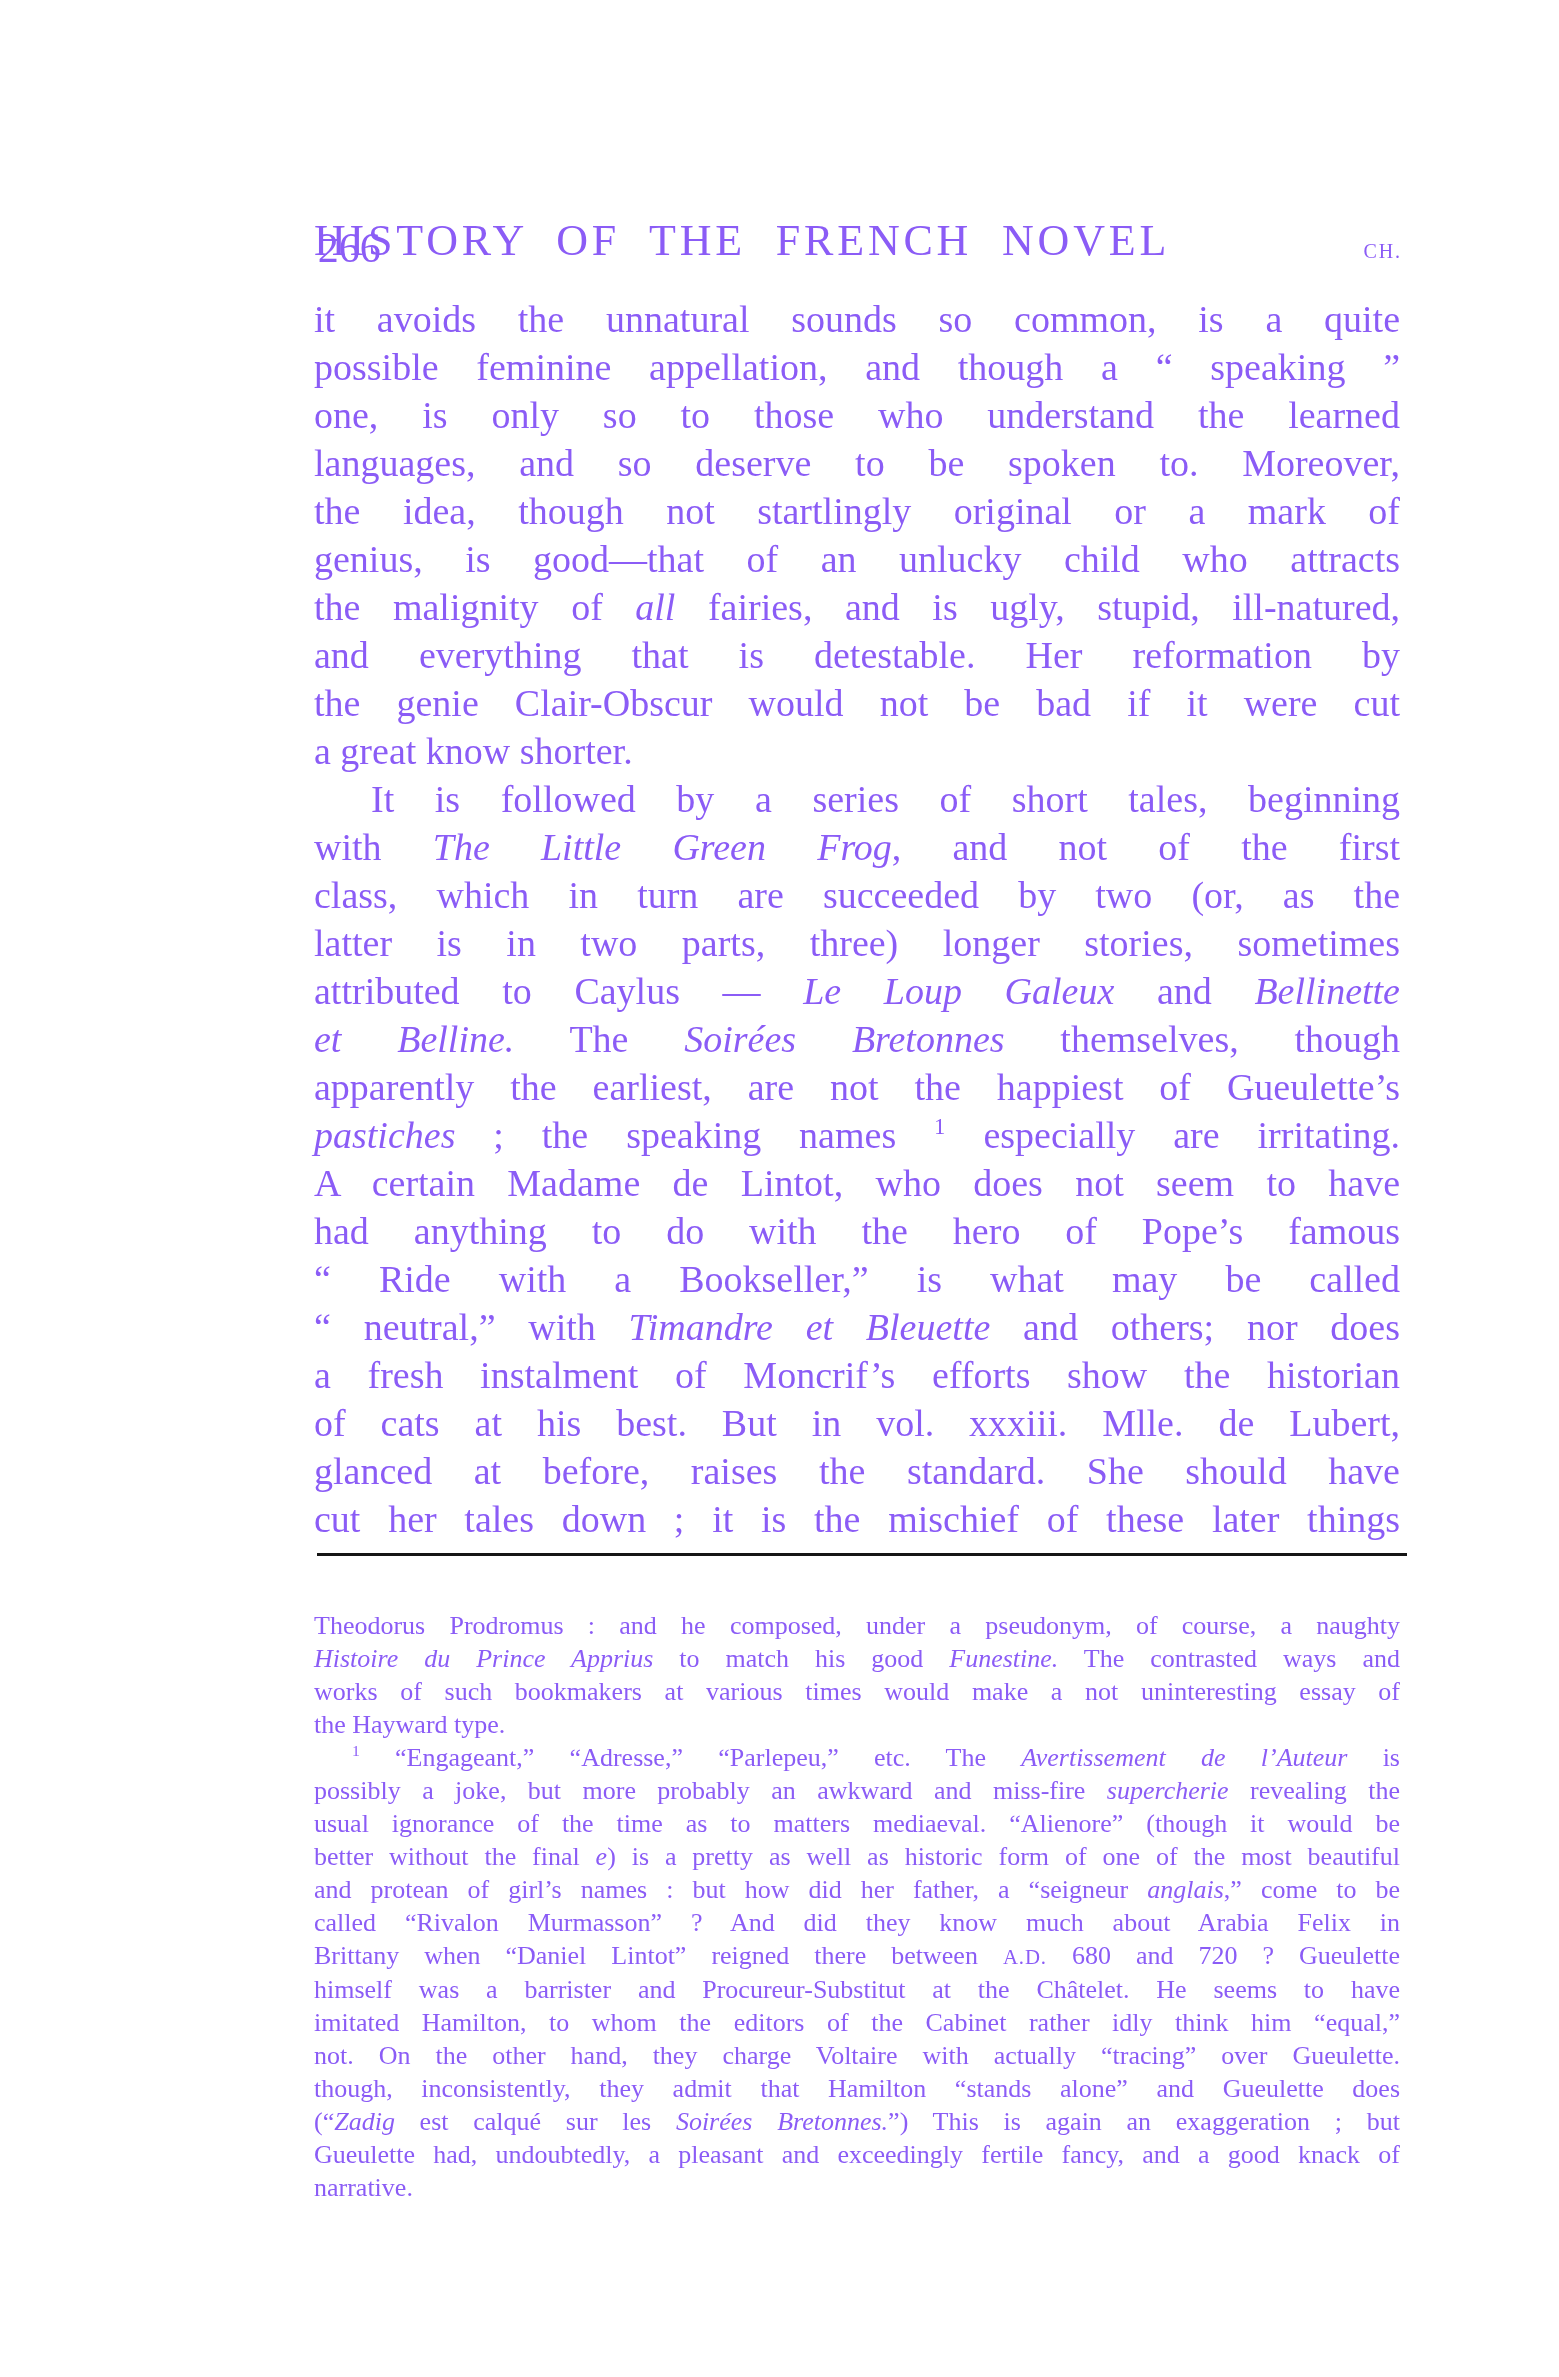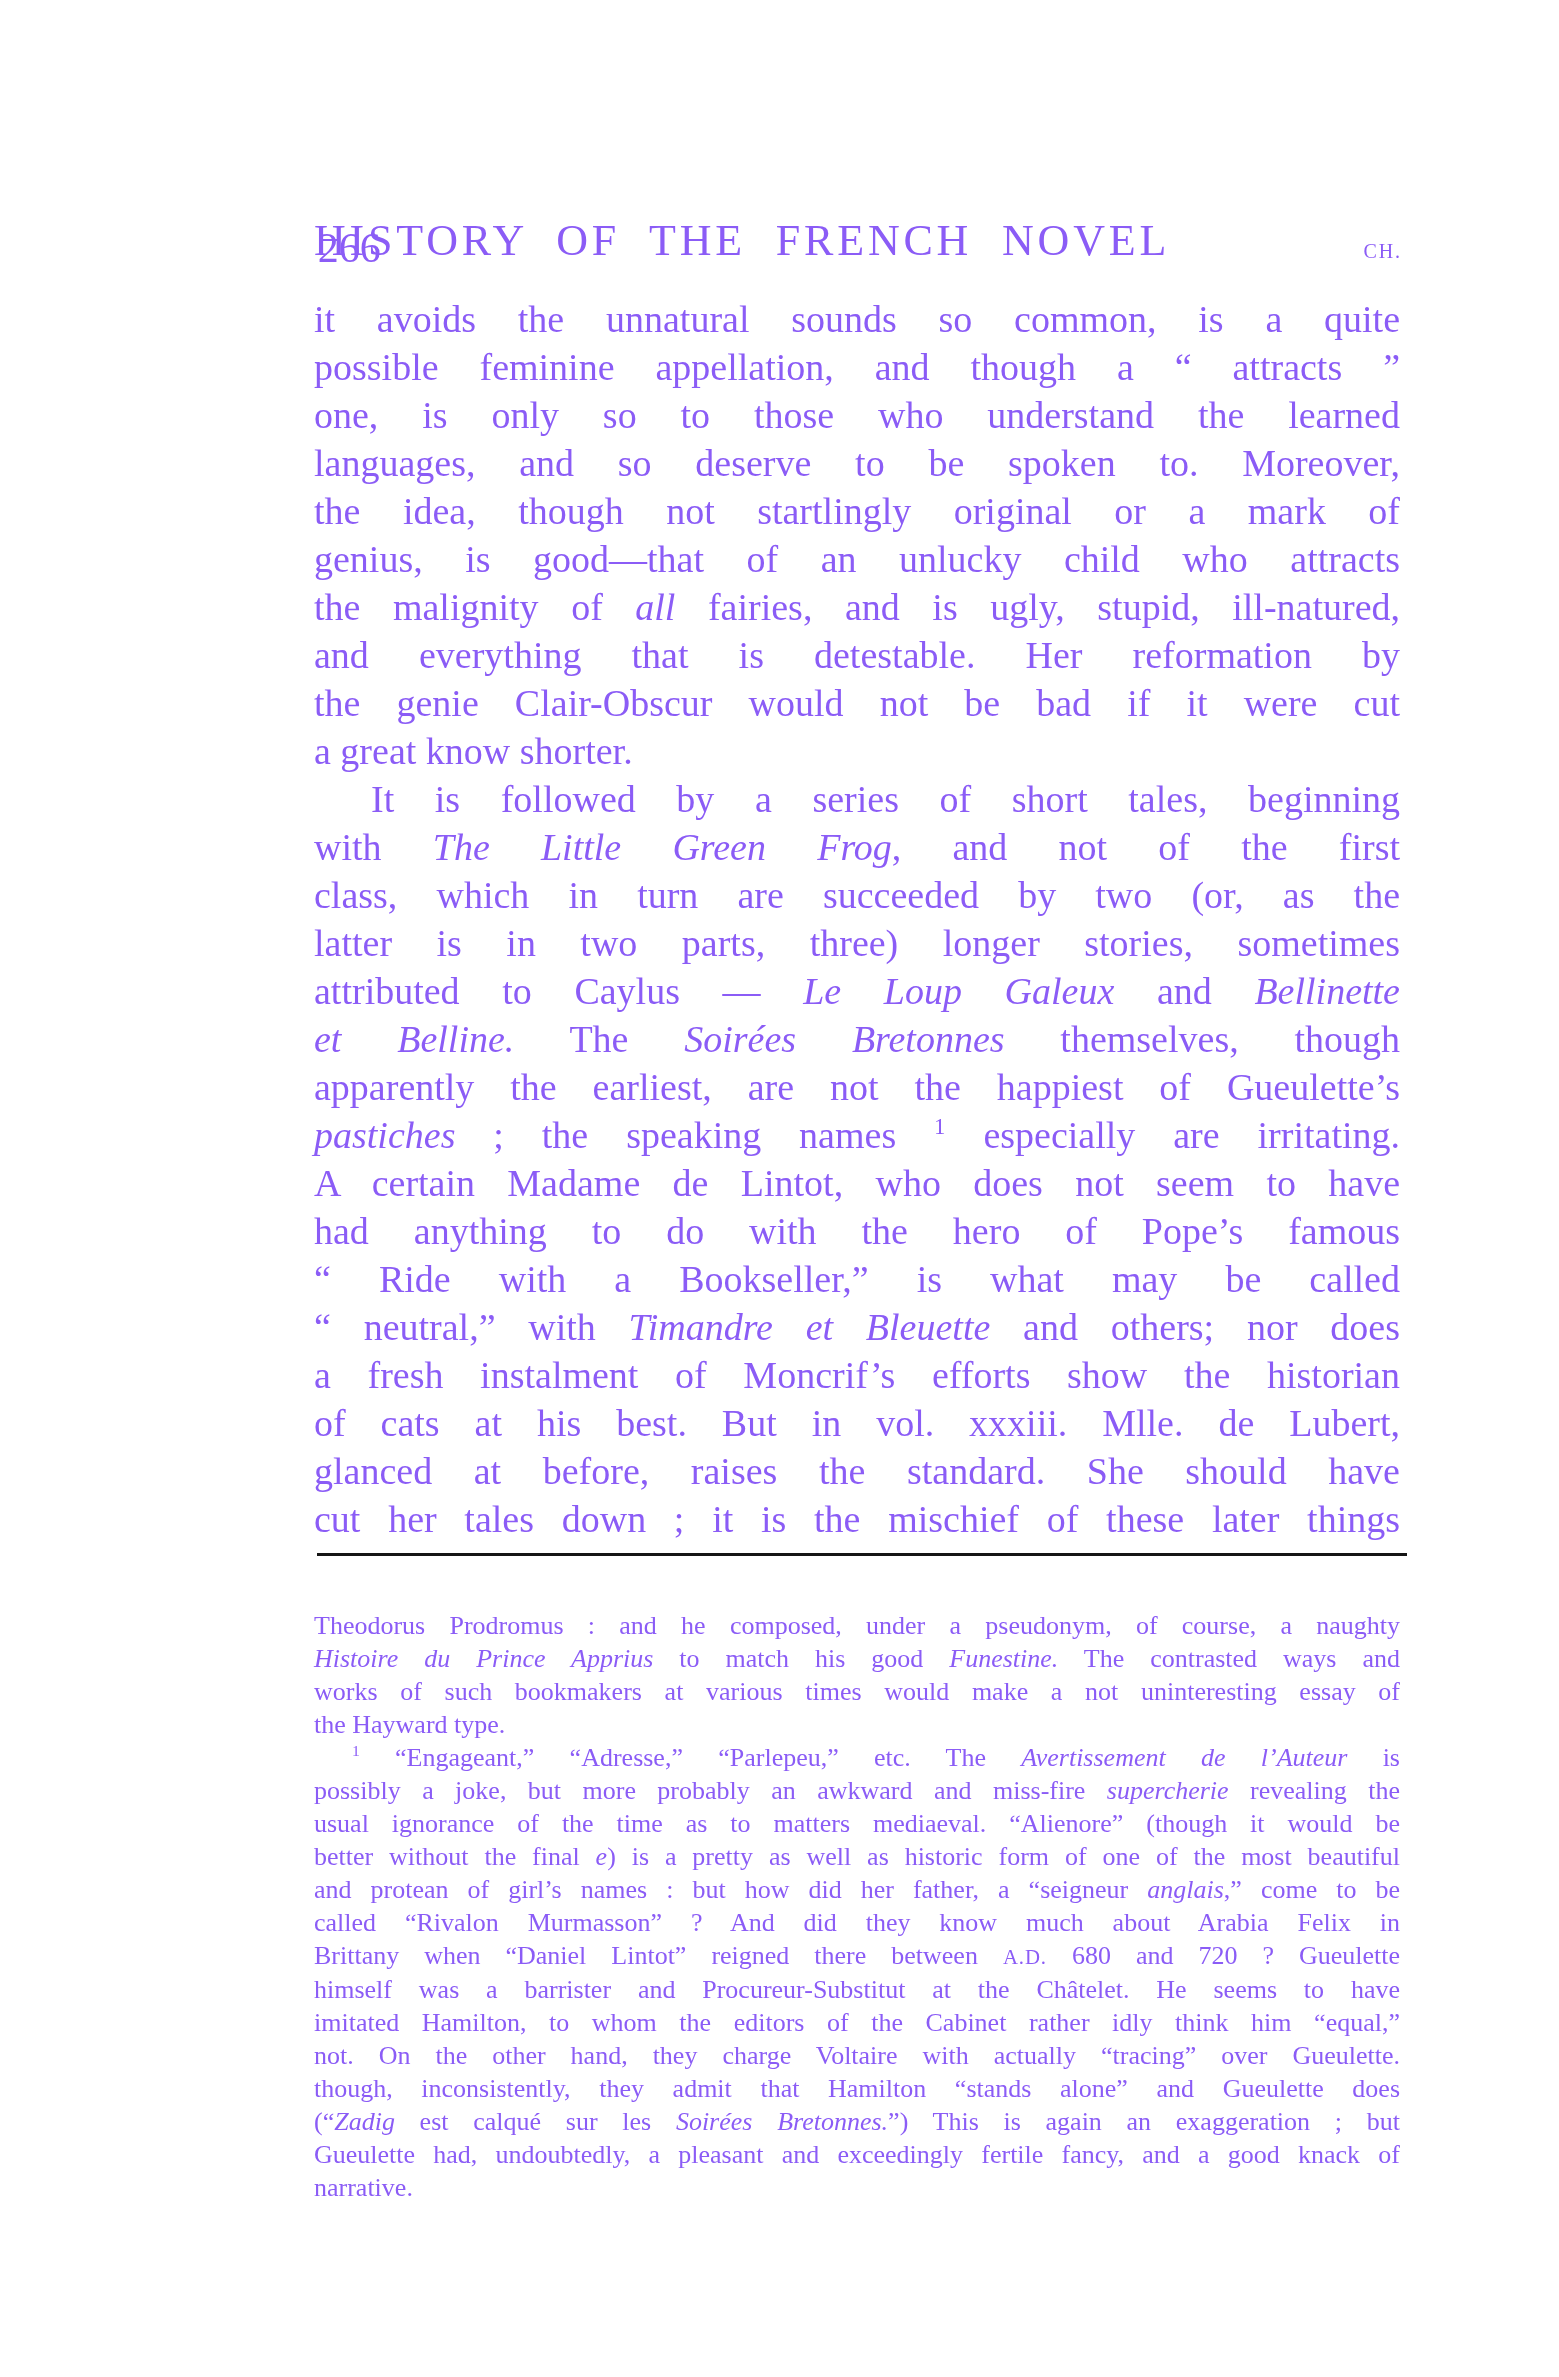--- a/index.html
+++ b/index.html
@@ -49,21 +49,21 @@
 <div class="page">
 
   <div class="header">
     <span class="pagenum">266</span>
     <div class="running-title">HISTORY OF THE FRENCH NOVEL</div>
     <span class="chapter">CH.</span>
   </div>
 
   <div class="body-text">
       <div class="line"><span>it avoids the unnatural sounds so common, is a quite</span></div>
-      <div class="line"><span>possible feminine appellation, and though a “ attracts ”</span></div>
+      <div class="line"><span>possible feminine appellation, and though a “ speaking ”</span></div>
       <div class="line"><span>one, is only so to those who understand the learned</span></div>
       <div class="line"><span>languages, and so deserve to be spoken to.  Moreover,</span></div>
       <div class="line"><span>the idea, though not startlingly original or a mark of</span></div>
       <div class="line"><span>genius, is good—that of an unlucky child who attracts</span></div>
       <div class="line"><span>the malignity of </span><span class="it">all</span><span> fairies, and is ugly, stupid, ill-natured,</span></div>
       <div class="line"><span>and everything that is detestable.  Her reformation by</span></div>
       <div class="line"><span>the genie Clair-Obscur would not be bad if it were cut</span></div>
       <div class="line noj"><span>a great know shorter.</span></div>
       <div class="line ind"><span>It is followed by a series of short tales, beginning</span></div>
       <div class="line"><span>with </span><span class="it">The Little Green Frog</span><span>, and not of the first</span></div>

